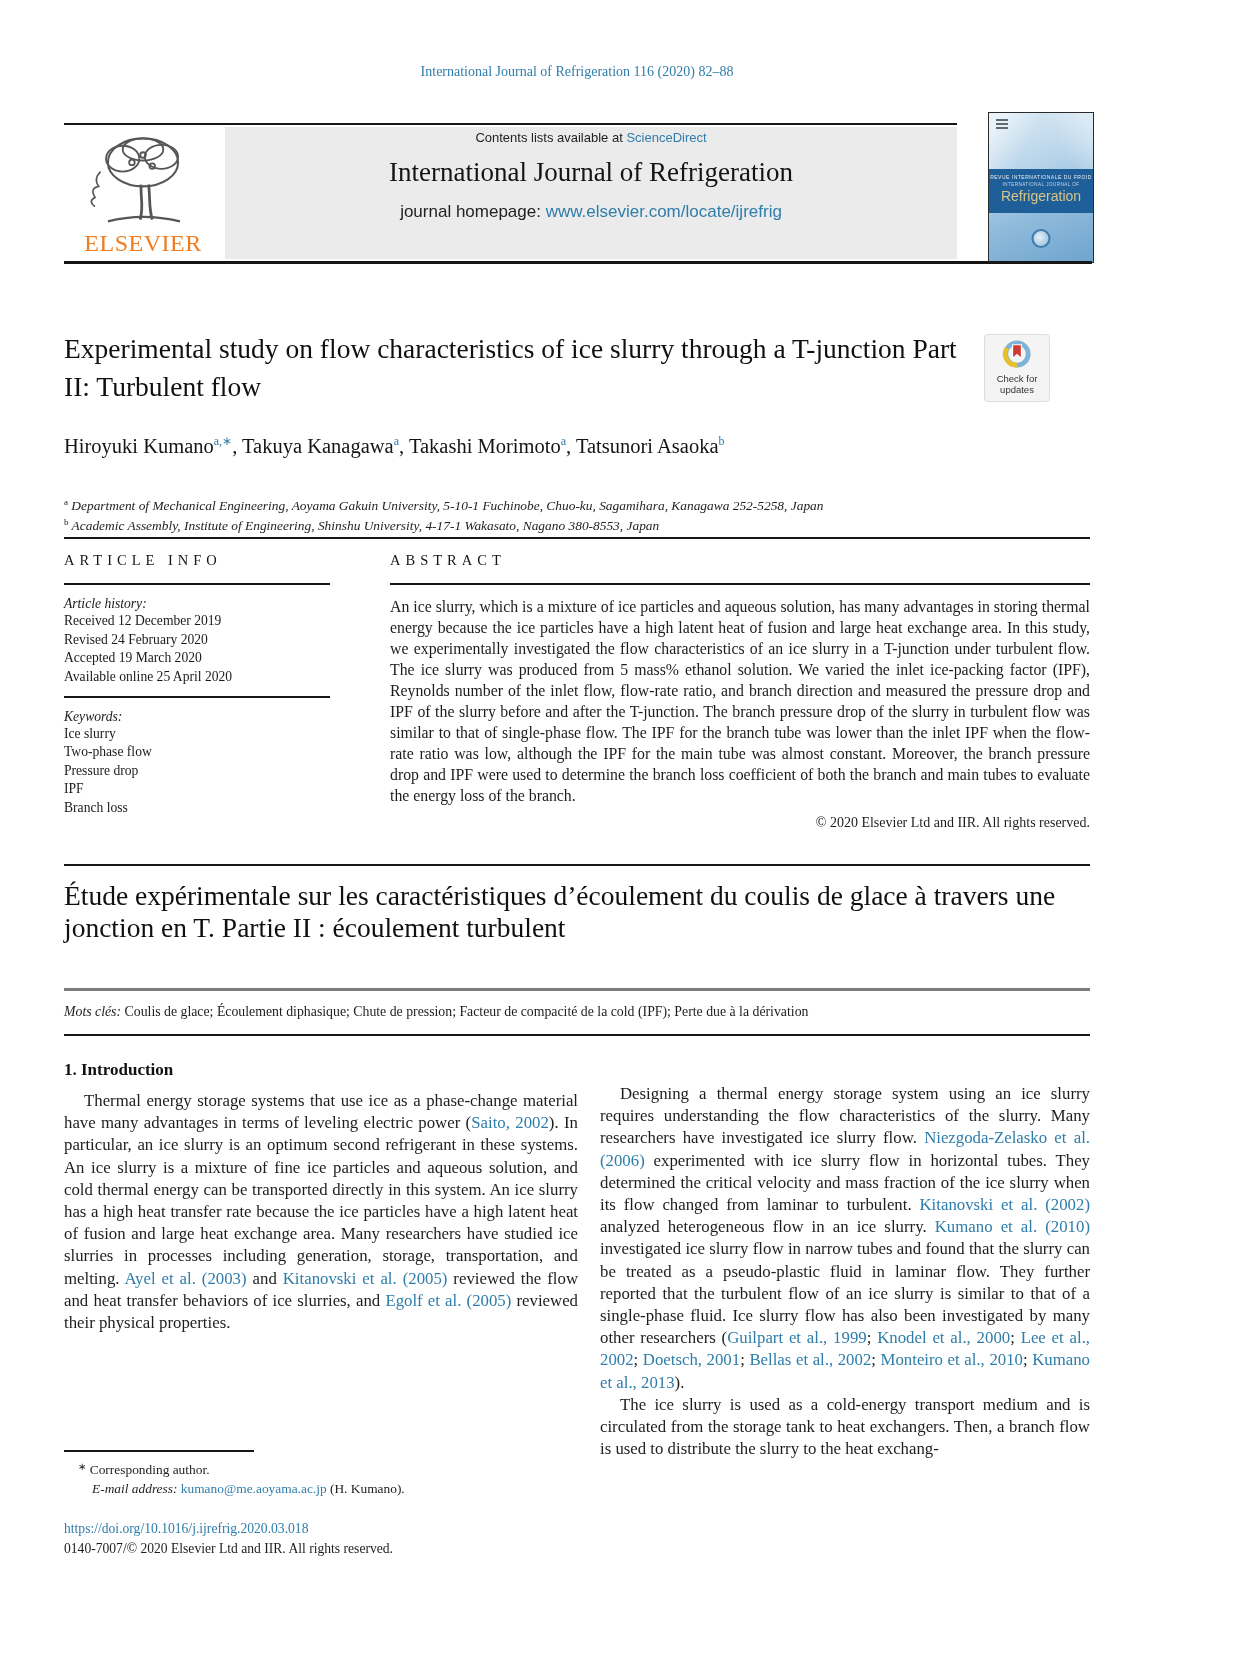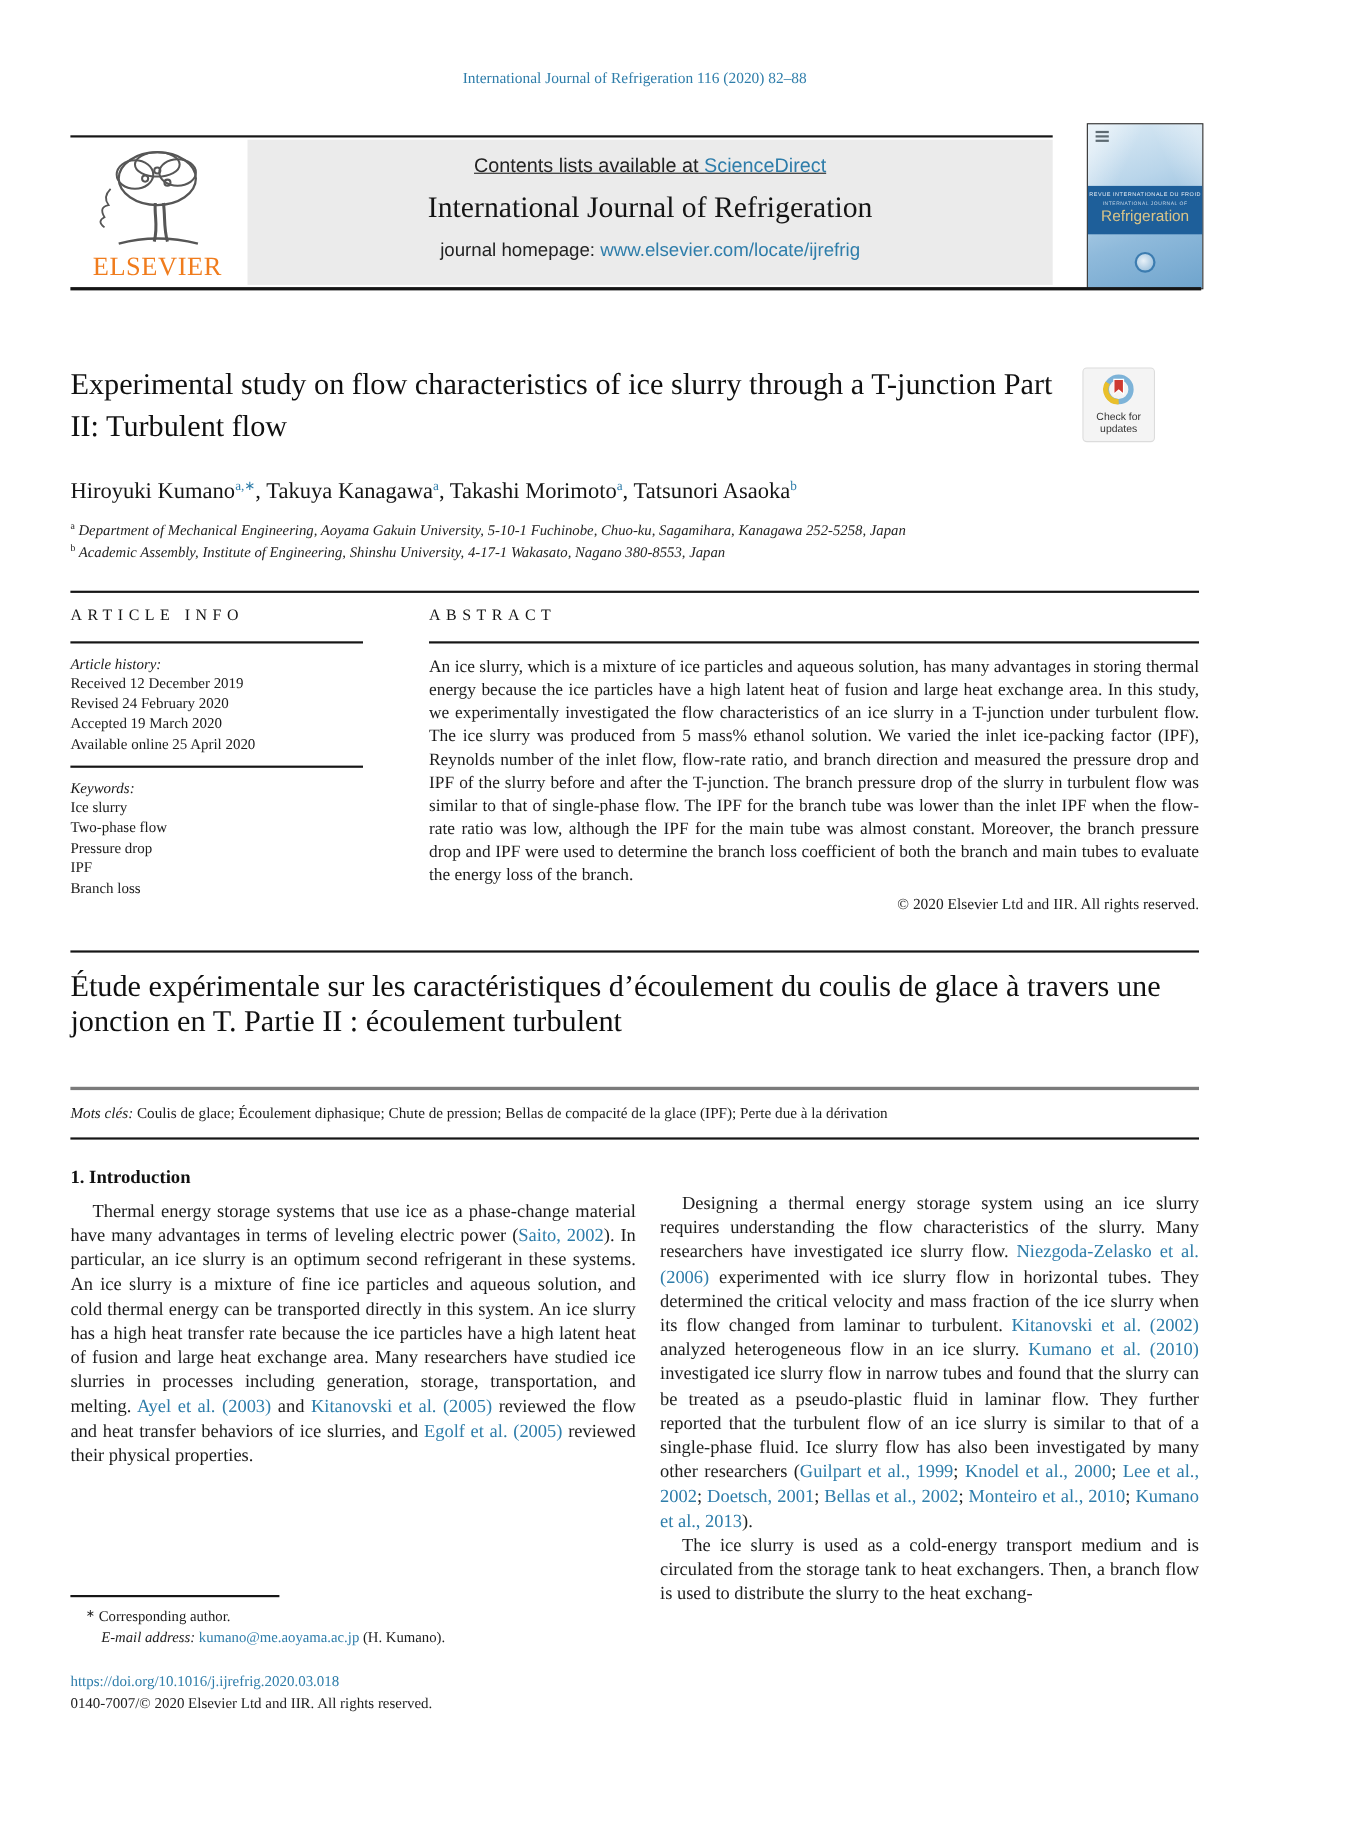--- a/index.html
+++ b/index.html
@@ -12,21 +12,21 @@
 
   
   .head-cite{top:64px;left:64px;width:1026px;text-align:center;font-size:14px;color:#2e7daa;}
 
   
   .rule-top{top:123px;left:64px;width:893px;height:2px;}
   .logo-box{top:127px;left:64px;width:158px;height:132px;text-align:center;}
   .elsevier-word{position:absolute;bottom:2px;left:0;width:100%;
       font-size:24px;letter-spacing:.5px;color:#f07c1d;font-family:"Liberation Serif",serif;}
   .banner{top:127px;left:225px;width:732px;height:132px;background:#ebebeb;text-align:center;}
-  .banner .l1{margin-top:13px;font-family:"Liberation Sans",sans-serif;font-size:18px;color:#222;text-decoration:underline;}
+  .banner .l1{margin-top:3px;font-family:"Liberation Sans",sans-serif;font-size:13px;color:#222;}
   .banner .jtitle{margin-top:12px;font-size:27px;color:#141414;}
   .banner .l3{margin-top:14px;font-family:"Liberation Sans",sans-serif;font-size:17px;color:#222;}
   .rule-banner-bottom{top:261px;left:64px;width:1028px;height:3px;}
 
   
   .cover{top:112px;left:988px;width:104px;height:149px;border:1px solid #2b2b2b;
      background:
        linear-gradient(115deg, rgba(255,255,255,.45) 8%, rgba(255,255,255,0) 30%),
        linear-gradient(245deg, rgba(255,255,255,.4) 5%, rgba(255,255,255,0) 28%),
        linear-gradient(160deg,#dcebf5 0%,#b9d5ea 35%,#8fbadb 65%,#6fa4cd 100%);}
@@ -42,21 +42,21 @@
       background:radial-gradient(circle at 40% 40%, #e8f1f8 0%, #9fc2dd 80%);}
 
   
   .art-title{top:330px;left:64px;width:912px;font-size:27.5px;line-height:38px;color:#101010;}
   .badge{top:334px;left:984px;width:64px;height:66px;background:#f4f4f4;border:1px solid #dcdcdc;
       border-radius:4px;text-align:center;cursor:pointer;}
   .badge svg{margin-top:3px;}
   .badge .cap{font-family:"Liberation Sans",sans-serif;font-size:9.5px;line-height:10.5px;color:#333;}
   .authors{top:434px;left:64px;width:980px;font-size:20.5px;color:#141414;}
   .authors sup{font-size:12px;color:#2e7daa;}
-  .affil{left:64px;width:1000px;font-size:13.4px;font-style:italic;color:#222;}
+  .affil{left:64px;width:1000px;font-size:13.4px;font-style:italic;color:#222;margin-top:24px;}
   .affil sup{font-size:9px;font-style:normal;}
   .affil-a{top:473px;} .affil-b{top:493px;}
 
   
   .rule-info-top{top:537px;left:64px;width:1026px;height:2px;}
   .col-info{top:552px;left:64px;width:266px;}
   .col-abs{top:552px;left:390px;width:700px;}
   .sec-head{font-size:14.5px;letter-spacing:5px;color:#141414;}
   .sec-head-rule{margin-top:14px;height:2px;background:#161616;}
   .info-label{margin-top:11px;font-style:italic;font-size:13.6px;}
@@ -185,21 +185,21 @@
     <div class="sec-head">ABSTRACT</div>
     <div class="sec-head-rule"></div>
     <div class="abs-text">An ice slurry, which is a mixture of ice particles and aqueous solution, has many advantages in storing thermal energy because the ice particles have a high latent heat of fusion and large heat exchange area. In this study, we experimentally investigated the flow characteristics of an ice slurry in a T-junction under turbulent flow. The ice slurry was produced from 5 mass% ethanol solution. We varied the inlet ice-packing factor (IPF), Reynolds number of the inlet flow, flow-rate ratio, and branch direction and measured the pressure drop and IPF of the slurry before and after the T-junction. The branch pressure drop of the slurry in turbulent flow was similar to that of single-phase flow. The IPF for the branch tube was lower than the inlet IPF when the flow-rate ratio was low, although the IPF for the main tube was almost constant. Moreover, the branch pressure drop and IPF were used to determine the branch loss coefficient of both the branch and main tubes to evaluate the energy loss of the branch.</div>
     <div class="abs-copy">© 2020 Elsevier Ltd and IIR. All rights reserved.</div>
   </div>
 
   <div class="abs rule rule-abs-bottom"></div>
 
   <div class="abs fr-title">Étude expérimentale sur les caractéristiques d’écoulement du coulis de glace à travers une jonction en T. Partie II : écoulement turbulent</div>
   <div class="abs gray-rule fr-thick"></div>
-  <div class="abs mots"><span class="lbl">Mots clés:</span><span> Coulis de glace; Écoulement diphasique; Chute de pression; Bellas de compacité de la glace (IPF); Perte due à la dérivation</span></div>
+  <div class="abs mots"><span class="lbl">Mots clés:</span><span> Coulis de glace; Écoulement diphasique; Chute de pression; Facteur de compacité de la cold (IPF); Perte due à la dérivation</span></div>
   <div class="abs rule rule-mots"></div>
 
   <div class="abs col1">
     <div class="intro-head">1. Introduction</div>
     <p class="body-p indent"><span>Thermal energy storage systems that use ice as a phase-change material have many advantages in terms of leveling electric power (</span><span class="ref-link">Saito, 2002</span><span>). In particular, an ice slurry is an optimum second refrigerant in these systems. An ice slurry is a mixture of fine ice particles and aqueous solution, and cold thermal energy can be transported directly in this system. An ice slurry has a high heat transfer rate because the ice particles have a high latent heat of fusion and large heat exchange area. Many researchers have studied ice slurries in processes including generation, storage, transportation, and melting. </span><span class="ref-link">Ayel et al. (2003)</span><span> and </span><span class="ref-link">Kitanovski et al. (2005)</span><span> reviewed the flow and heat transfer behaviors of ice slurries, and </span><span class="ref-link">Egolf et al. (2005)</span><span> reviewed their physical properties.</span></p>
   </div>
 
   <div class="abs col2">
     <p class="body-p p-first indent"><span>Designing a thermal energy storage system using an ice slurry requires understanding the flow characteristics of the slurry. Many researchers have investigated ice slurry flow. </span><span class="ref-link">Niezgoda-Zelasko et al. (2006)</span><span> experimented with ice slurry flow in horizontal tubes. They determined the critical velocity and mass fraction of the ice slurry when its flow changed from laminar to turbulent. </span><span class="ref-link">Kitanovski et al. (2002)</span><span> analyzed heterogeneous flow in an ice slurry. </span><span class="ref-link">Kumano et al. (2010)</span><span> investigated ice slurry flow in narrow tubes and found that the slurry can be treated as a pseudo-plastic fluid in laminar flow. They further reported that the turbulent flow of an ice slurry is similar to that of a single-phase fluid. Ice slurry flow has also been investigated by many other researchers (</span><span class="ref-link">Guilpart et al., 1999</span><span>; </span><span class="ref-link">Knodel et al., 2000</span><span>; </span><span class="ref-link">Lee et al., 2002</span><span>; </span><span class="ref-link">Doetsch, 2001</span><span>; </span><span class="ref-link">Bellas et al., 2002</span><span>; </span><span class="ref-link">Monteiro et al., 2010</span><span>; </span><span class="ref-link">Kumano et al., 2013</span><span>).</span></p>
     <p class="body-p indent">The ice slurry is used as a cold-energy transport medium and is circulated from the storage tank to heat exchangers. Then, a branch flow is used to distribute the slurry to the heat exchang-</p>

